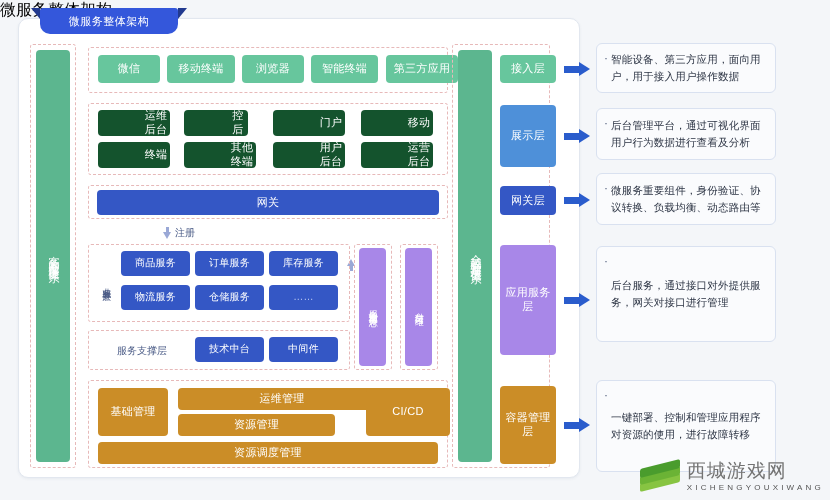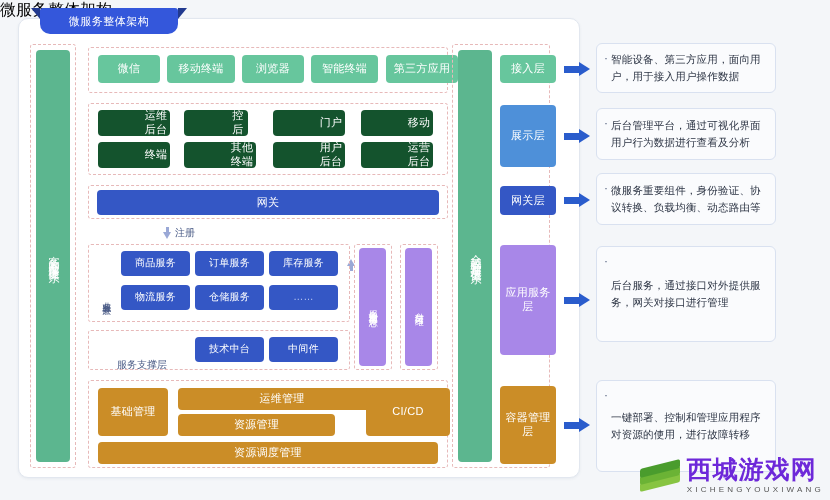--- a/index.html
+++ b/index.html
@@ -74,21 +74,20 @@
   }
 
   
   .lbl {
     position: absolute;
     color: #4a5b86;
     font-size: 10px;
     display: flex; align-items: center; justify-content: center;
     text-align: left;
     line-height: 1.3;
-    margin-top: 14px;
   }
   .lbl.v2 { writing-mode: vertical-rl; text-orientation: upright; letter-spacing: 1px; }
 
   
   .flow { position: absolute; display: flex; align-items: center; gap: 4px; color: #4a5b86; font-size: 10px; }
   .tri-d, .tri-u {
     width: 0; height: 0;
     border-left: 4px solid transparent; border-right: 4px solid transparent;
   }
   .tri-d { border-top: 7px solid #9aa8d6; }
@@ -118,21 +117,21 @@
   .desc .txt { color: #2c3444; font-size: 10.5px; line-height: 1.6; letter-spacing: .2px; }
 
   
   .wm { position: absolute; right: 6px; bottom: 6px; display: flex; align-items: center; gap: 7px; }
   .wm .logo { position: relative; width: 40px; height: 36px; }
   .wm .logo i { position: absolute; left: 0; display: block; width: 40px; height: 9px; background: #4a9c2d; transform: skewY(-14deg); border-radius: 2px; }
   .wm .logo i:nth-child(1) { top: 20px; background: #87c442; }
   .wm .logo i:nth-child(2) { top: 13px; background: #6bb335; }
   .wm .logo i:nth-child(3) { top: 6px;  background: #4a9c2d; }
   .wm .wtxt { display: flex; flex-direction: column; }
-  .wm .wmain { font-size: 25px; font-weight: bold; color: #6d28d9; letter-spacing: 1px; line-height: 1; }
+  .wm .wmain { font-size: 19px; font-weight: normal; color: #737373; letter-spacing: 1px; line-height: 1; }
   .wm .wsub  { font-size: 8px; color: #555; letter-spacing: 3.2px; margin-top: 3px; }
 </style>
 </head>
 <body>
 
 <div id="root">
 
   <div class="card"></div>
 
   <div class="ribbon">

